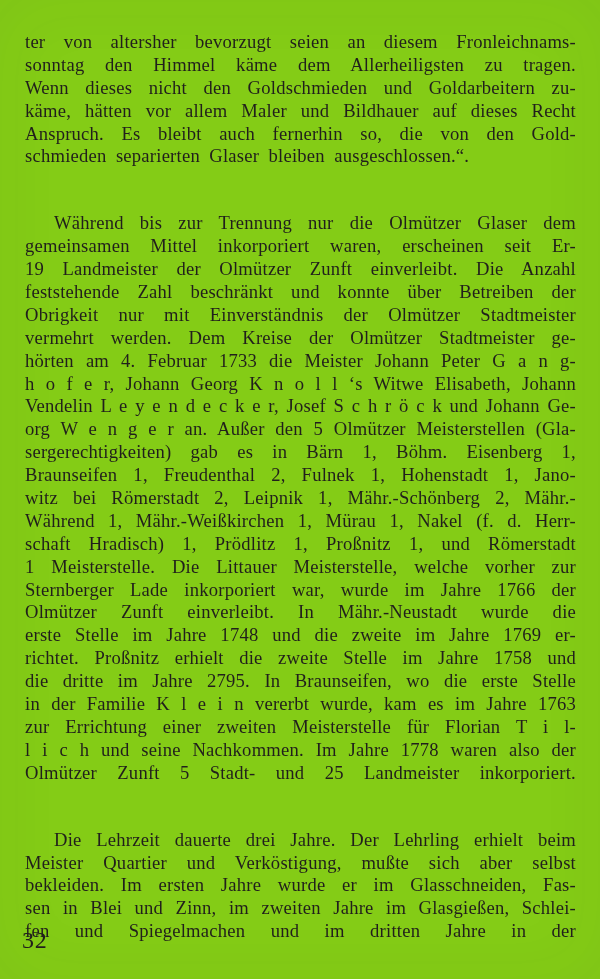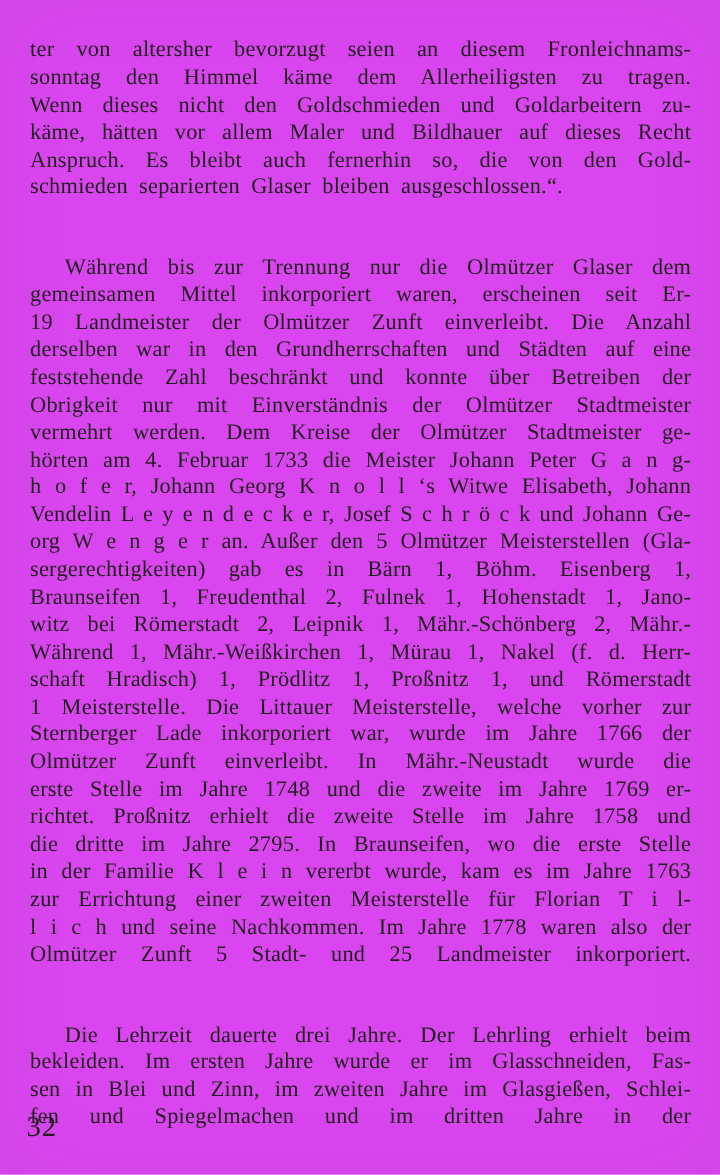--- a/index.html
+++ b/index.html
@@ -45,32 +45,31 @@
     position: absolute;
     left: 22px;
     top: 927px;
     font-size: 24px;
     letter-spacing: 0.8px;
   }
 </style>
 </head>
 <body>
 
-<div class="page" style="background: #d946ef; color: rgb(33, 31, 28);">
+<div class="page" style="background: #84cc16; color: rgb(33, 31, 28);">
   <div class="text-block">
       <div class="line">ter von altersher bevorzugt seien an diesem Fronleichnams-</div>
       <div class="line">sonntag den Himmel käme dem Allerheiligsten zu tragen.</div>
       <div class="line">Wenn dieses nicht den Goldschmieden und Goldarbeitern zu-</div>
       <div class="line">käme, hätten vor allem Maler und Bildhauer auf dieses Recht</div>
       <div class="line">Anspruch. Es bleibt auch fernerhin so, die von den Gold-</div>
       <div class="line end">schmieden separierten Glaser bleiben ausgeschlossen.“.</div>
       <div class="line indent">Während bis zur Trennung nur die Olmützer Glaser dem</div>
       <div class="line">gemeinsamen Mittel inkorporiert waren, erscheinen seit Er-</div>
       <div class="line">19 Landmeister der Olmützer Zunft einverleibt. Die Anzahl</div>
-      <div class="line">derselben war in den Grundherrschaften und Städten auf eine</div>
       <div class="line">feststehende Zahl beschränkt und konnte über Betreiben der</div>
       <div class="line">Obrigkeit nur mit Einverständnis der Olmützer Stadtmeister</div>
       <div class="line">vermehrt werden. Dem Kreise der Olmützer Stadtmeister ge-</div>
       <div class="line">hörten am 4. Februar 1733 die Meister Johann Peter G a n g-</div>
       <div class="line">h o f e r, Johann Georg K n o l l ‘s Witwe Elisabeth, Johann</div>
       <div class="line">Vendelin L e y e n d e c k e r, Josef S c h r ö c k und Johann Ge-</div>
       <div class="line">org W e n g e r an. Außer den 5 Olmützer Meisterstellen (Gla-</div>
       <div class="line">sergerechtigkeiten) gab es in Bärn 1, Böhm. Eisenberg 1,</div>
       <div class="line">Braunseifen 1, Freudenthal 2, Fulnek 1, Hohenstadt 1, Jano-</div>
       <div class="line">witz bei Römerstadt 2, Leipnik 1, Mähr.-Schönberg 2, Mähr.-</div>
@@ -80,18 +79,19 @@
       <div class="line">Sternberger Lade inkorporiert war, wurde im Jahre 1766 der</div>
       <div class="line">Olmützer Zunft einverleibt. In Mähr.-Neustadt wurde die</div>
       <div class="line">erste Stelle im Jahre 1748 und die zweite im Jahre 1769 er-</div>
       <div class="line">richtet. Proßnitz erhielt die zweite Stelle im Jahre 1758 und</div>
       <div class="line">die dritte im Jahre 2795. In Braunseifen, wo die erste Stelle</div>
       <div class="line">in der Familie K l e i n vererbt wurde, kam es im Jahre 1763</div>
       <div class="line">zur Errichtung einer zweiten Meisterstelle für Florian T i l-</div>
       <div class="line">l i c h und seine Nachkommen. Im Jahre 1778 waren also der</div>
       <div class="line">Olmützer Zunft 5 Stadt- und 25 Landmeister inkorporiert.</div>
       <div class="line indent">Die Lehrzeit dauerte drei Jahre. Der Lehrling erhielt beim</div>
+      <div class="line">Meister Quartier und Verköstigung, mußte sich aber selbst</div>
       <div class="line">bekleiden. Im ersten Jahre wurde er im Glasschneiden, Fas-</div>
       <div class="line">sen in Blei und Zinn, im zweiten Jahre im Glasgießen, Schlei-</div>
       <div class="line">fen und Spiegelmachen und im dritten Jahre in der</div>
     </div>
   <div class="page-number">32</div>
 </div>
 
 </body></html>

